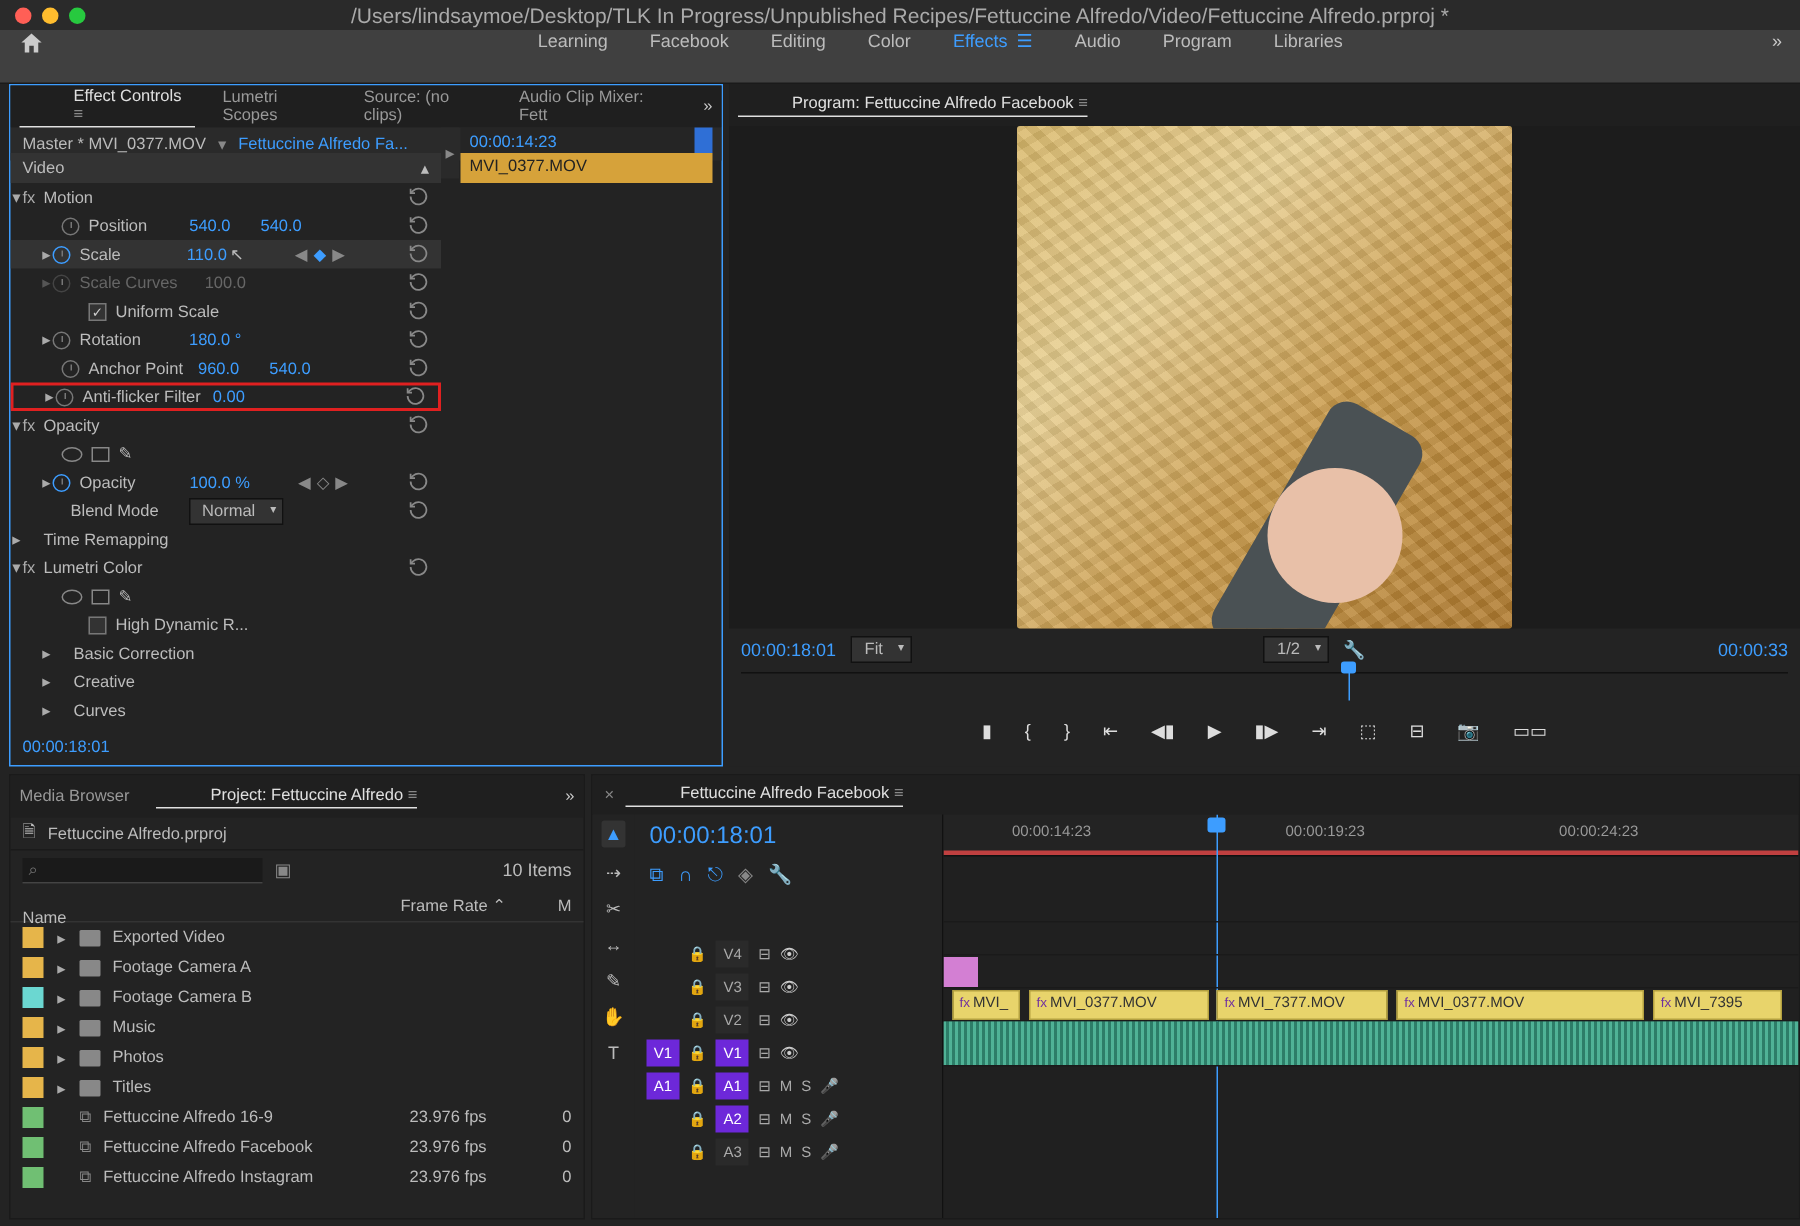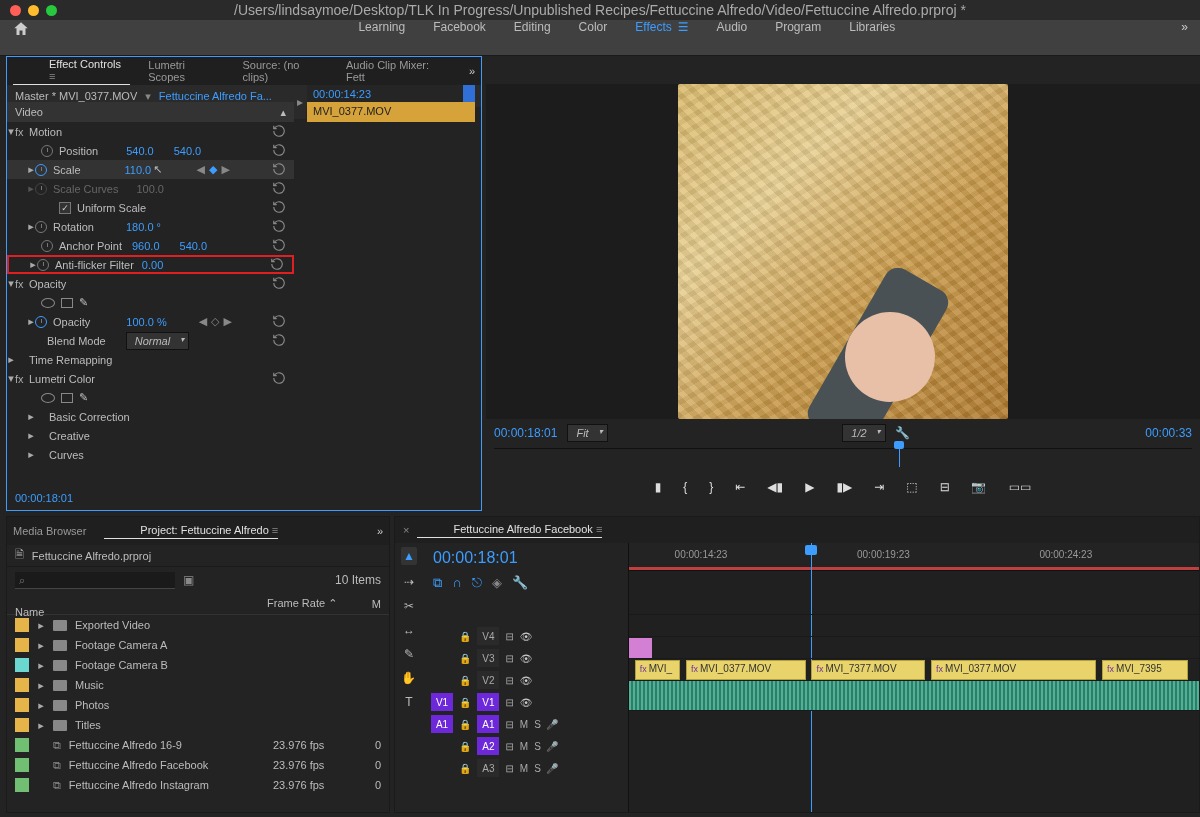--- a/index.html
+++ b/index.html
@@ -53,21 +53,21 @@
   .ec-tcfoot { position:absolute; bottom:6px; left:8px; color:#3d9dff; font-size:11px; }
   
   #prog { top:0; left:486px; right:0; height:455px; border:none; }
   .prog-canvas { position:absolute; top:28px; left:0; right:0; height:335px; background:#1c1c1c; display:flex; align-items:center; justify-content:center; }
   .pasta { width:330px; height:335px; background:linear-gradient(135deg,#d9b86a 0%,#e8cf91 30%,#c99a4a 60%,#b07a2e 100%); border-radius:2px; position:relative; overflow:hidden; }
   .pasta::before{content:'';position:absolute;inset:0;background:repeating-linear-gradient(45deg,rgba(0,0,0,.06) 0 6px,rgba(255,255,255,.08) 6px 12px),repeating-linear-gradient(-30deg,rgba(0,0,0,.05) 0 5px,rgba(255,255,255,.06) 5px 11px);}
   .spatula{position:absolute;width:70px;height:180px;background:#4a5154;border-radius:14px;left:50%;top:55%;transform:rotate(30deg);}
   .hand{position:absolute;width:90px;height:90px;background:#e8c0a8;border-radius:50%;right:22%;bottom:5%;}
   .prog-ctrls { position:absolute; left:0; right:0; top:363px; height:28px; display:flex; align-items:center; padding:0 8px; gap:10px; }
   .prog-tc { color:#3d9dff; font-size:12px; }
-  .fit { background:#333;border:1px solid #111;font-size:11px;padding:2px 18px 2px 8px;color:#bbb;cursor:pointer;position:relative;font-style:italic; }
+  .fit { background:#333;border:1px solid #111;font-size:11px;padding:2px 18px 2px 8px;color:#bbb;cursor:pointer;position:relative; }
   .fit::after{content:'▾';position:absolute;right:4px;font-size:8px;}
   .prog-tc2 { margin-left:auto; color:#3d9dff; font-size:12px; }
   .ruler { position:absolute; left:8px; right:8px; top:392px; height:18px; background:#232323; border-top:1px solid #111; }
   .ruler .play { position:absolute; top:-4px; width:1px; height:22px; background:#3d9dff; left:58%; }
   .ruler .play::before{content:'';position:absolute;width:10px;height:8px;background:#3d9dff;left:-5px;top:-4px;border-radius:2px;}
   .transport { position:absolute; left:0; right:0; top:413px; height:36px; display:flex; align-items:center; justify-content:center; gap:22px; color:#ddd; }
   .transport span{cursor:pointer;}
   
   #browser { top:460px; left:6px; width:384px; bottom:4px; }
   .proj-row { height:22px; display:flex; align-items:center; padding:0 8px; gap:8px; font-size:11px; border-bottom:1px solid #1a1a1a; }
@@ -329,40 +329,47 @@
               <path d="M3 12a9 9 0 1 0 3-6.7L3 8"></path>
               <path d="M3 3v5h5"></path>
             </svg>
           </span>
         </div>
     <div class="row" style="padding-left:34px">
           <span style="border:1px solid #888;border-radius:50%;width:14px;height:10px;margin-right:6px"></span>
           <span style="border:1px solid #888;width:12px;height:10px;margin-right:6px"></span>
           <span>✎</span>
         </div>
+    <div class="row" style="padding-left:52px">
+          <span class="chk"></span>
+          <span>High Dynamic R...</span>
+        </div>
     <div class="row" style="padding-left:20px">
           <span class="twirl">▸</span>
           <span style="width:14px"></span>
           <span>Basic Correction</span>
         </div>
     <div class="row" style="padding-left:20px">
           <span class="twirl">▸</span>
           <span style="width:14px"></span>
           <span>Creative</span>
         </div>
     <div class="row" style="padding-left:20px">
           <span class="twirl">▸</span>
           <span style="width:14px"></span>
           <span>Curves</span>
         </div>
   </div>
   <div class="ec-tcfoot">00:00:18:01</div>
 </div>
 
 <div id="prog" class="panel">
+  <div class="panel-tabs">
+    <span class="ptab active"><span>Program: Fettuccine Alfredo Facebook</span> <span class="menuicon">≡</span></span>
+  </div>
   <div class="prog-canvas">
     <div class="pasta">
           <div class="spatula"></div>
           <div class="hand"></div>
         </div>
   </div>
   <div class="prog-ctrls">
     <span class="prog-tc">00:00:18:01</span>
     <span class="fit">Fit</span>
     <span class="fit" style="margin-left:auto">1/2</span>

